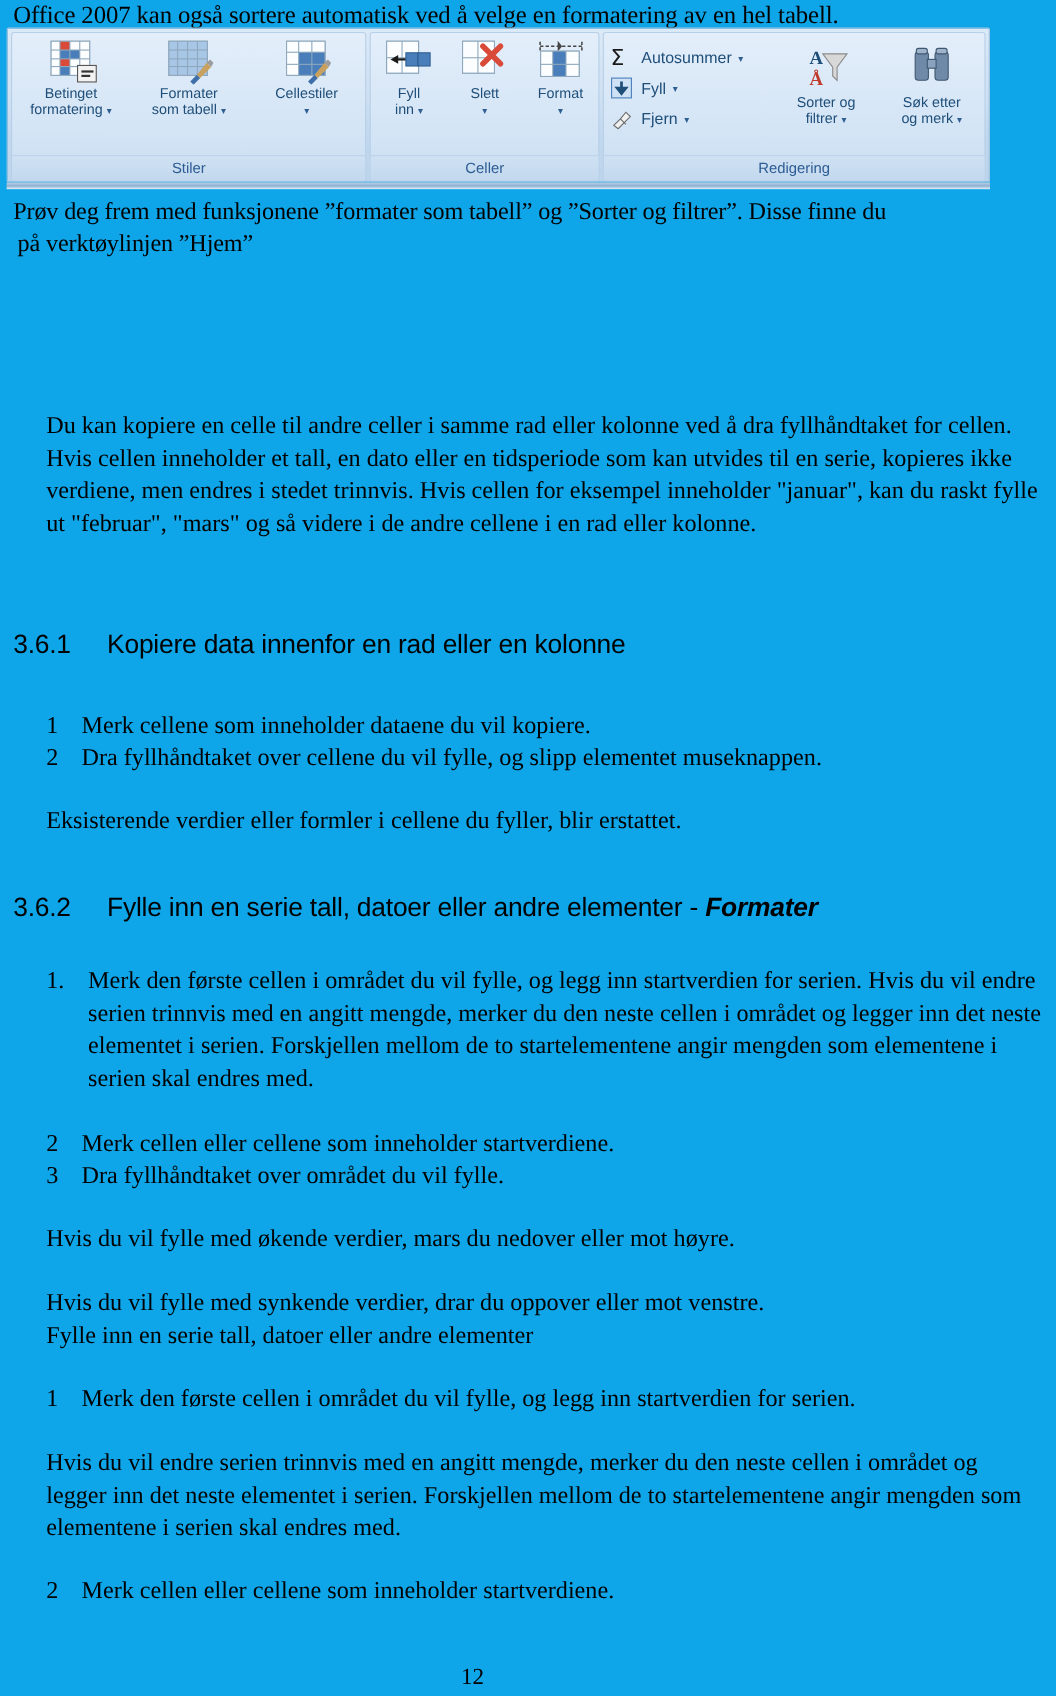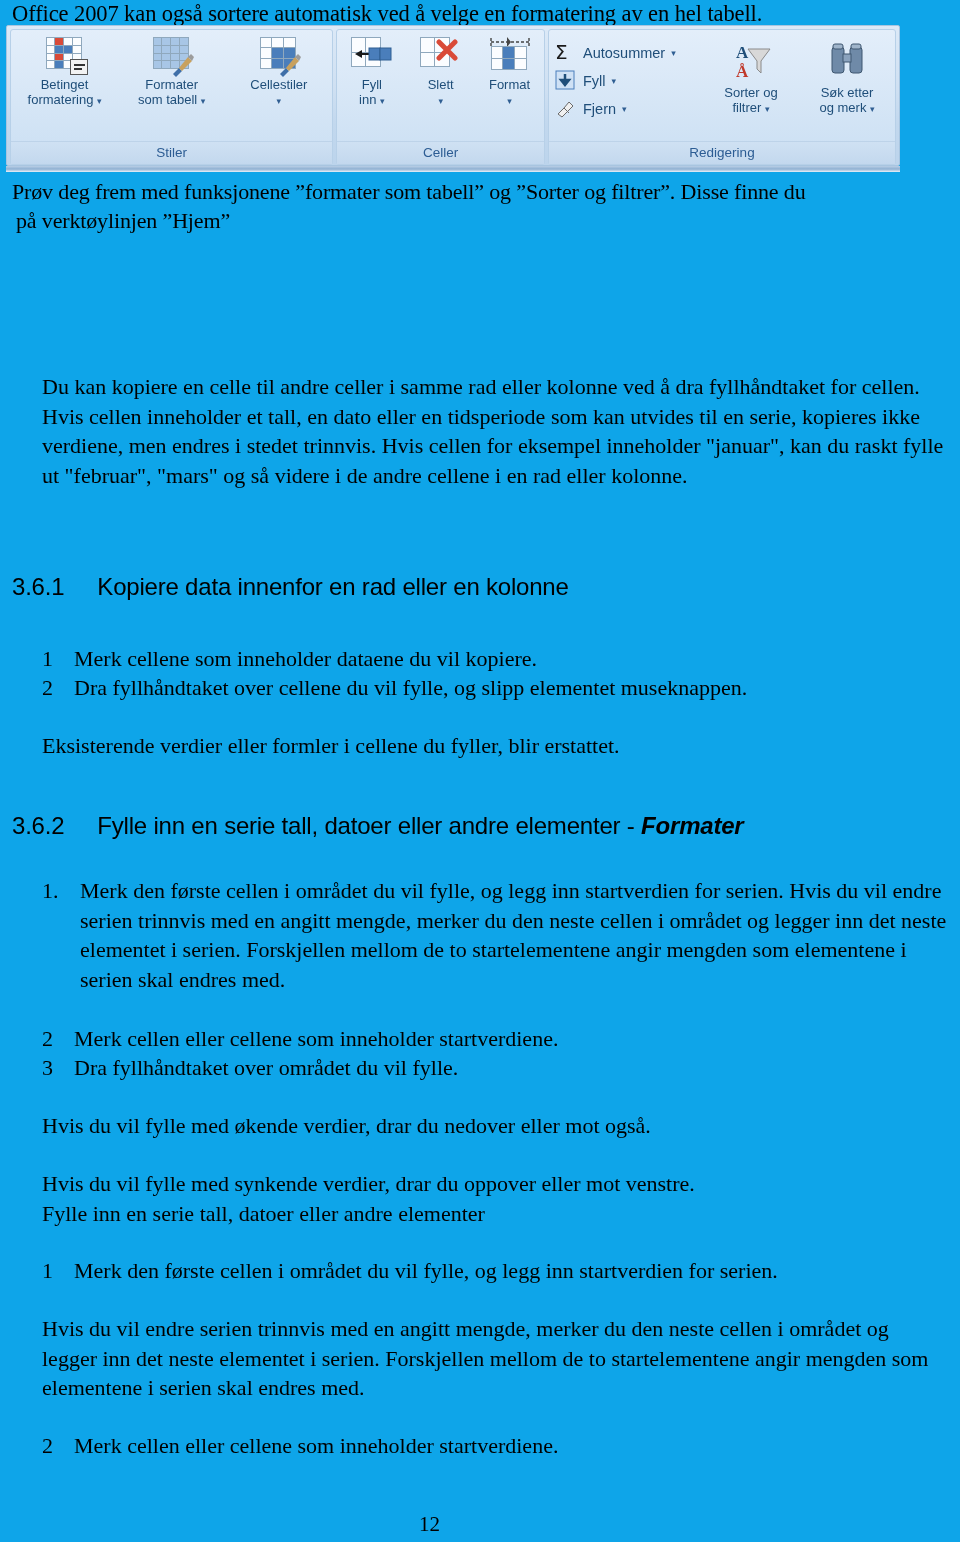--- a/index.html
+++ b/index.html
@@ -492,21 +492,21 @@
 
   <div class="listrow" style="left:42px; top:1024px; width:900px;">
     <span class="num">2</span>
     <span class="txt">Merk cellen eller cellene som inneholder startverdiene.</span>
   </div>
   <div class="listrow" style="left:42px; top:1053px; width:900px;">
     <span class="num">3</span>
     <span class="txt">Dra fyllhåndtaket over området du vil fylle.</span>
   </div>
 
-  <div class="para" style="left:42px; top:1111px; width:910px;">Hvis du vil fylle med økende verdier, drar du nedover eller mot også.</div>
+  <div class="para" style="left:42px; top:1111px; width:910px;">Hvis du vil fylle med økende verdier, mars du nedover eller mot høyre.</div>
   <div class="para" style="left:42px; top:1169px; width:910px;">Hvis du vil fylle med synkende verdier, drar du oppover eller mot venstre.</div>
   <div class="para" style="left:42px; top:1199px; width:910px;">Fylle inn en serie tall, datoer eller andre elementer</div>
 
   <div class="listrow" style="left:42px; top:1256px; width:910px;">
     <span class="num">1</span>
     <span class="txt">Merk den første cellen i området du vil fylle, og legg inn startverdien for serien.</span>
   </div>
 
   <div class="para" style="left:42px; top:1314px; width:895px;">Hvis du vil endre serien trinnvis med en angitt mengde, merker du den neste cellen i området og legger inn det neste elementet i serien. Forskjellen mellom de to startelementene angir mengden som elementene i serien skal endres med.</div>
 

